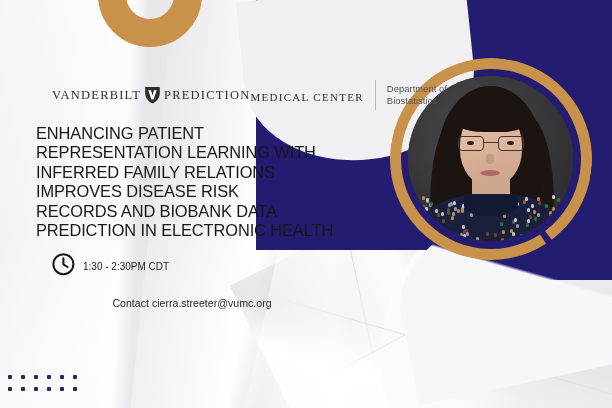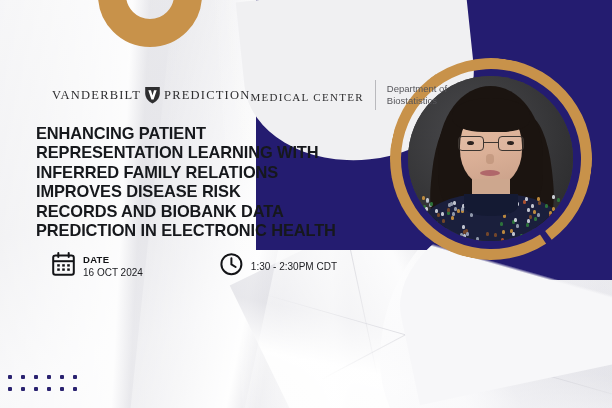--- a/index.html
+++ b/index.html
@@ -183,21 +183,21 @@
   .logo-div{width:1px;height:30px;background:#b9b9bd;}
   .logo-right{
     font-family:"Liberation Sans",sans-serif;
     font-size:9.5px;line-height:12px;color:#55555a;
   }
 
   
   .title{
     position:absolute;left:36px;top:124px;width:320px;
     font-family:"Liberation Sans",sans-serif;
-    font-weight:bold;font-size:16.4px;line-height:19.4px;
+    font-weight:normal;font-size:16.4px;line-height:19.4px;
     letter-spacing:-.1px;color:#16181c;
     text-transform:uppercase;
   }
   .title div{white-space:nowrap;}
 
   
   .meta{position:absolute;left:52px;top:252px;display:flex;gap:77px;}
   .meta-item{display:flex;align-items:center;gap:8px;}
   .meta-txt{display:flex;flex-direction:column;}
   .meta-label{font-size:9.5px;font-weight:bold;color:#131417;letter-spacing:.3px;line-height:12px;}
@@ -405,53 +405,32 @@
     <div>INFERRED FAMILY RELATIONS</div>
     <div>IMPROVES DISEASE RISK</div>
     <div>RECORDS AND BIOBANK DATA</div>
     <div>PREDICTION IN ELECTRONIC HEALTH</div>
   </div>
 
   <div class="meta">
     <div class="meta-item">
       <span>
         <svg width="23" height="24" viewBox="0 0 23 24" aria-hidden="true">
-          <rect x="1.2" y="3.4" width="20.6" height="19.4" rx="2.2" fill="none" stroke="#131417" stroke-width="2"></rect>
-          <line x1="1.2" y1="9.2" x2="21.8" y2="9.2" stroke="#131417" stroke-width="2"></line>
-          <line x1="6.3" y1="1" x2="6.3" y2="5" stroke="#131417" stroke-width="2" stroke-linecap="round"></line>
-          <line x1="16.7" y1="1" x2="16.7" y2="5" stroke="#131417" stroke-width="2" stroke-linecap="round"></line>
-          <g fill="#131417">
-            <rect x="5.2" y="12.2" width="2.6" height="2.4"></rect>
-            <rect x="10.2" y="12.2" width="2.6" height="2.4"></rect>
-            <rect x="15.2" y="12.2" width="2.6" height="2.4"></rect>
-            <rect x="5.2" y="16.4" width="2.6" height="2.4"></rect>
-            <rect x="10.2" y="16.4" width="2.6" height="2.4"></rect>
-            <rect x="15.2" y="16.4" width="2.6" height="2.4"></rect>
-          </g>
-        </svg>
-      </span>
-      <span class="meta-txt">
-        <span class="meta-label">DATE</span>
-        <span class="meta-value">16 OCT 2024</span>
-      </span>
-    </div>
-    <div class="meta-item">
-      <span>
-        <svg width="23" height="24" viewBox="0 0 23 24" aria-hidden="true">
           <circle cx="11.4" cy="12.2" r="10" fill="none" stroke="#131417" stroke-width="2"></circle>
           <path d="M11.4 6.2 V12.4 L15.6 15" fill="none" stroke="#131417" stroke-width="2" stroke-linecap="round" stroke-linejoin="round"></path>
         </svg>
       </span>
       <span class="meta-txt">
         <span class="meta-value">1:30 - 2:30PM CDT</span>
       </span>
     </div>
   </div>
 
   <div class="seminar">
+    <div>Contact cierra.streeter@vumc.org</div>
   </div>
 
   <div class="dotgrid" id="dotgrid">
       <i style="left: 0px; top: 0px;"></i>
       <i style="left: 13px; top: 0px;"></i>
       <i style="left: 26px; top: 0px;"></i>
       <i style="left: 39px; top: 0px;"></i>
       <i style="left: 52px; top: 0px;"></i>
       <i style="left: 65px; top: 0px;"></i>
       <i style="left: 0px; top: 12px;"></i>

